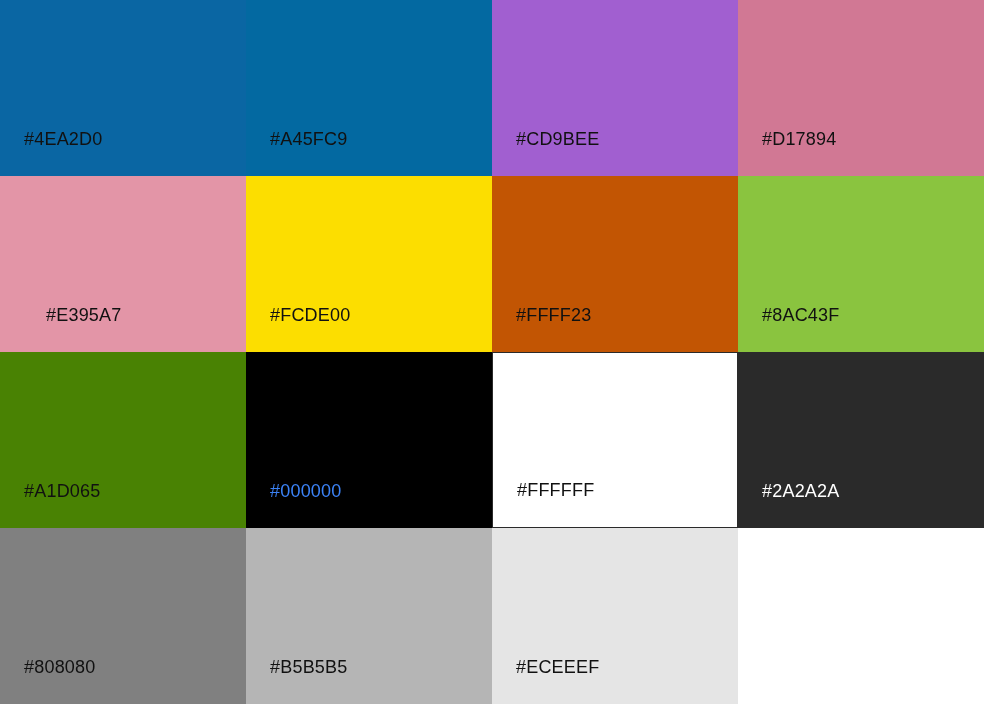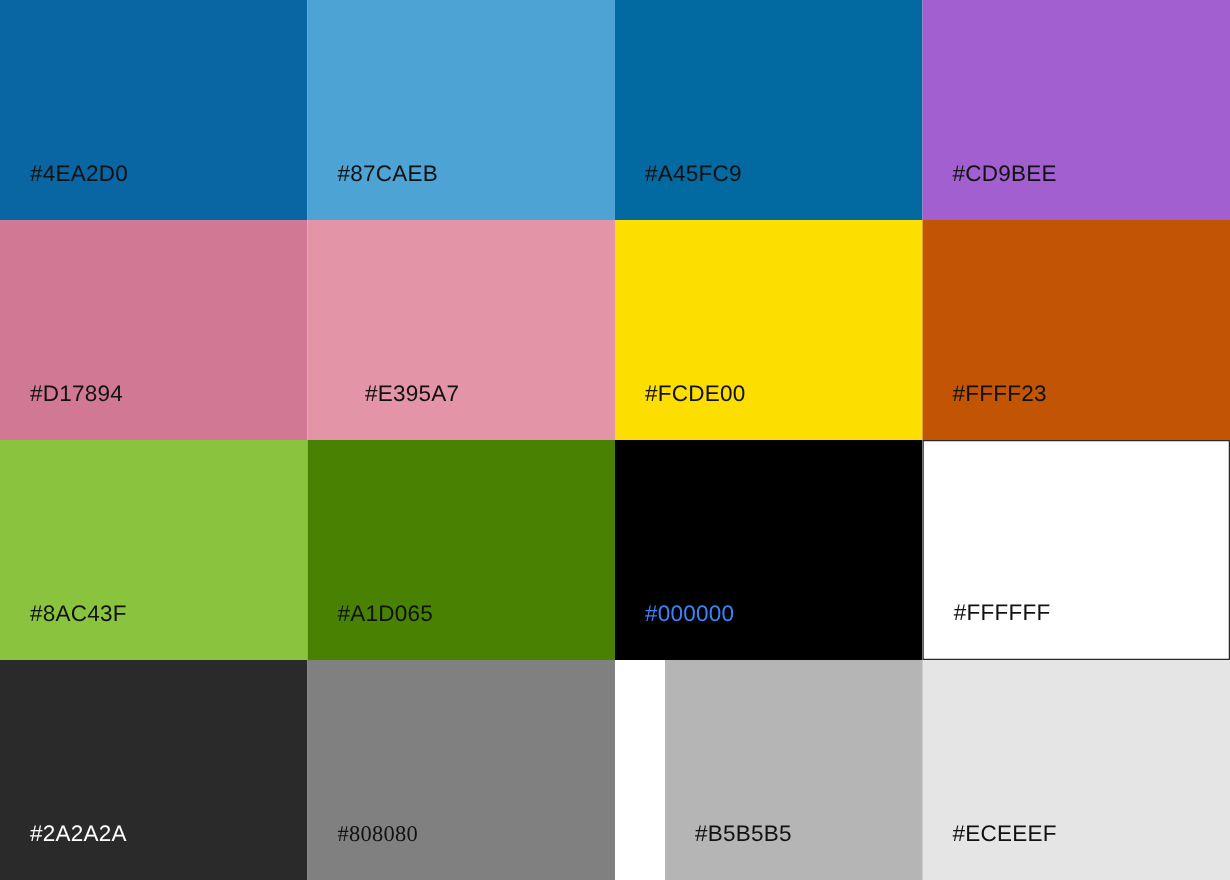--- a/index.html
+++ b/index.html
@@ -43,23 +43,20 @@
     border: 1px solid #2a2a2a;
   }
 </style>
 </head>
 <body>
 
 <div id="palette-grid">
     <div class="swatch" style="background-color: rgb(10, 102, 163);">
       <span class="swatch-label" style="color: rgb(17, 17, 17);">#4EA2D0</span>
     </div>
-    <div class="swatch" style="background-color: rgb(76, 163, 212);">
-      <span class="swatch-label" style="color: rgb(17, 17, 17);">#87CAEB</span>
-    </div>
     <div class="swatch" style="background-color: #0369a1;">
       <span class="swatch-label" style="color: rgb(17, 17, 17);">#A45FC9</span>
     </div>
     <div class="swatch" style="background-color: rgb(161, 95, 208);">
       <span class="swatch-label" style="color: rgb(17, 17, 17);">#CD9BEE</span>
     </div>
     <div class="swatch" style="background-color: rgb(209, 120, 148);">
       <span class="swatch-label" style="color: rgb(17, 17, 17);">#D17894</span>
     </div>
     <div class="swatch" style="background-color: rgb(227, 149, 167);">
@@ -80,21 +77,21 @@
     <div class="swatch" style="background-color: rgb(0, 0, 0);">
       <span class="swatch-label" style="color: #3b82f6;">#000000</span>
     </div>
     <div class="swatch bordered" style="background-color: rgb(255, 255, 255);">
       <span class="swatch-label" style="color: rgb(17, 17, 17);">#FFFFFF</span>
     </div>
     <div class="swatch" style="background-color: rgb(42, 42, 42);">
       <span class="swatch-label" style="color: rgb(255, 255, 255);">#2A2A2A</span>
     </div>
     <div class="swatch" style="background-color: rgb(128, 128, 128);">
-      <span class="swatch-label" style="color: rgb(17, 17, 17); font-family: Liberation Serif, serif;">#808080</span>
+      <span class="swatch-label" style="color: rgb(17, 17, 17);">#808080</span>
     </div>
-    <div class="swatch" style="background-color: rgb(181, 181, 181); margin-left: 40px;">
+    <div class="swatch" style="background-color: rgb(181, 181, 181);">
       <span class="swatch-label" style="color: rgb(17, 17, 17);">#B5B5B5</span>
     </div>
     <div class="swatch" style="background-color: #e5e5e5;">
       <span class="swatch-label" style="color: rgb(17, 17, 17);">#ECEEEF</span>
     </div>
   </div>
 
 </body></html>

